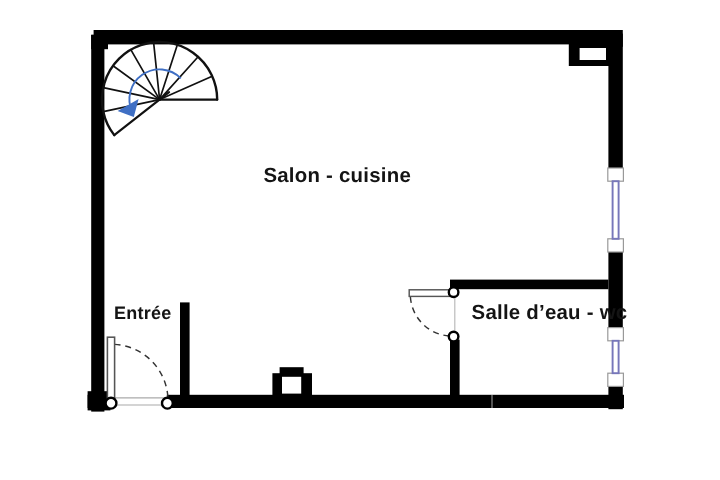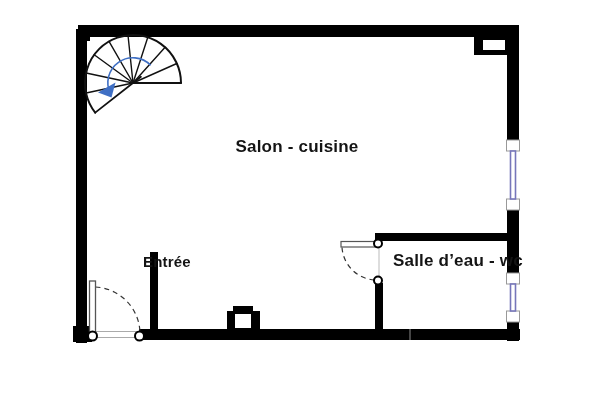--- a/index.html
+++ b/index.html
@@ -15,22 +15,22 @@
     overflow: hidden;
   }
   .plan svg { position: absolute; left: 0; top: 0; }
   .room-label {
     position: absolute;
     font-weight: bold;
     color: #141414;
     letter-spacing: 0.2px;
     white-space: nowrap;
   }
-  .label-salon  { left: 185px; top: 137px; width: 224px; text-align: center; font-size: 17px; }
-  .label-entree { left: 95px;  top: 253px; font-size: 15px; margin-left: 48px; }
+  .label-salon  { left: 169px; top: 137px; width: 224px; text-align: center; font-size: 17px; }
+  .label-entree { left: 95px;  top: 253px; font-size: 15px; }
   .label-salle  { left: 393px; top: 251px; font-size: 17px; }
 </style>
 </head>
 <body>
 
 <div class="plan">
   <svg width="600" height="400" viewBox="0 0 600 400">
 
     <g fill="#000000">
       <rect x="78" y="25" width="436" height="12"></rect>

